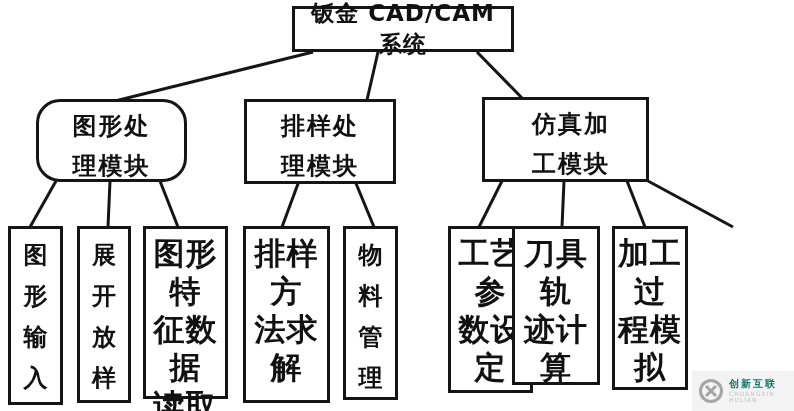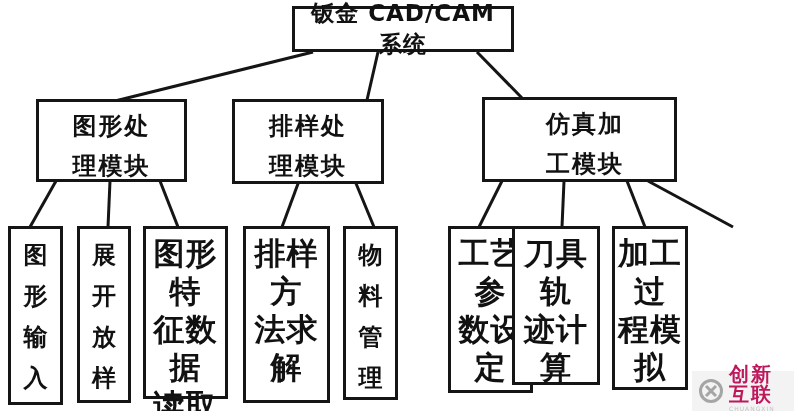--- a/index.html
+++ b/index.html
@@ -21,21 +21,21 @@
   .vert-box{font-size:24px;line-height:41px;padding-top:6px;}
   #connectors{position:absolute;left:0;top:0;width:794px;height:411px;}
   #connectors line{stroke:#151515;stroke-width:3;}
   .watermark{
     position:absolute;left:692px;top:371px;width:102px;height:40px;
     background:#f3f3f3;display:flex;align-items:center;gap:5px;
     padding:0 3px 0 6px;box-sizing:border-box;z-index:5;
   }
   .wm-logo{flex:0 0 auto;display:block;}
   .wm-text{display:flex;flex-direction:column;line-height:1;}
-  .wm-brand{font-size:20px;font-weight:bold;color:#be185d;letter-spacing:2px;}
+  .wm-brand{font-size:10px;font-weight:bold;color:#0f766e;letter-spacing:2px;}
   .wm-sub{font-size:6px;color:#c3c3c3;letter-spacing:1px;margin-top:2px;}
 </style>
 </head>
 <body>
 
 <div id="stage">
 
   <svg id="connectors" viewBox="0 0 794 411" xmlns="http://www.w3.org/2000/svg">
 
     <line x1="313" y1="52" x2="115" y2="101"></line>
@@ -52,25 +52,25 @@
     <line x1="502" y1="181" x2="479" y2="227"></line>
     <line x1="564" y1="181" x2="562" y2="227"></line>
     <line x1="627" y1="181" x2="645" y2="227"></line>
     <line x1="648" y1="181" x2="733" y2="227"></line>
   </svg>
 
   <div class="box root-box" style="left:292px;top:6px;width:222px;height:46px;justify-content:center;">
     <span>钣金 CAD/CAM 系统</span>
   </div>
 
-  <div class="box l2-box" style="left:36px;top:99px;width:151px;height:83px;">图形处
+  <div class="box l2-box" style="left:36px;top:99px;width:151px;height:83px;border-radius:24px;">图形处
 理模块</div>
-  <div class="box l2-box" style="left:232px;top:99px;width:152px;height:85px;">排样处
+  <div class="box l2-box" style="left:244px;top:99px;width:152px;height:85px;">排样处
 理模块</div>
-  <div class="box l2-box" style="left:482px;top:97px;width:195px;height:85px;padding-left:11px;">仿真加
+  <div class="box l2-box" style="left:482px;top:97px;width:167px;height:85px;padding-left:11px;">仿真加
 工模块</div>
 
   <div class="box vert-box" style="left:8px;top:226px;width:55px;height:179px;">图
 形
 输
 入</div>
   <div class="box vert-box" style="left:77px;top:226px;width:54px;height:177px;">展
 开
 放
 样</div>

